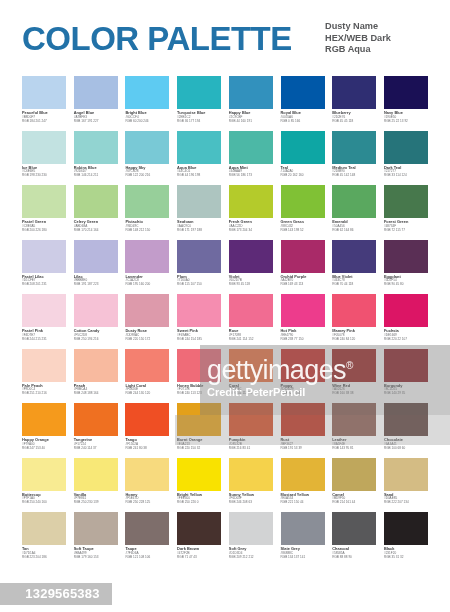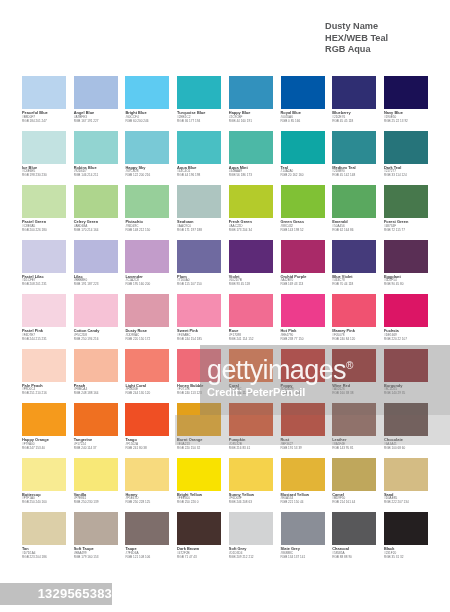--- a/index.html
+++ b/index.html
@@ -120,36 +120,37 @@
   }
   .wm-id{
     position:absolute;
     left:0px;top:583px;
     width:112px;height:22px;
     background:rgba(140,140,140,0.55);
     color:#ffffff;
     font-size:13px;
     font-weight:bold;
     line-height:22px;
-    text-align:right;
+    text-align:center;
     padding-left:13px;
     box-sizing:border-box;
     letter-spacing:0.2px;
     pointer-events:none;
   }
 </style>
 </head>
 <body>
 
 <div class="page">
 
   <div class="header">
+    <div class="title">COLOR PALETTE</div>
     <div class="legend">
       <div>Dusty Name</div>
-      <div>HEX/WEB Teal</div>
+      <div>HEX/WEB Dark</div>
       <div>RGB Aqua</div>
     </div>
   </div>
 
   <div class="grid" id="grid">
       <div class="row">
         <div class="cell">
           <div class="swatch" style="background-color: rgb(185, 212, 238);"></div>
           <div class="meta">
             <div class="cname">Peaceful Blue</div>

